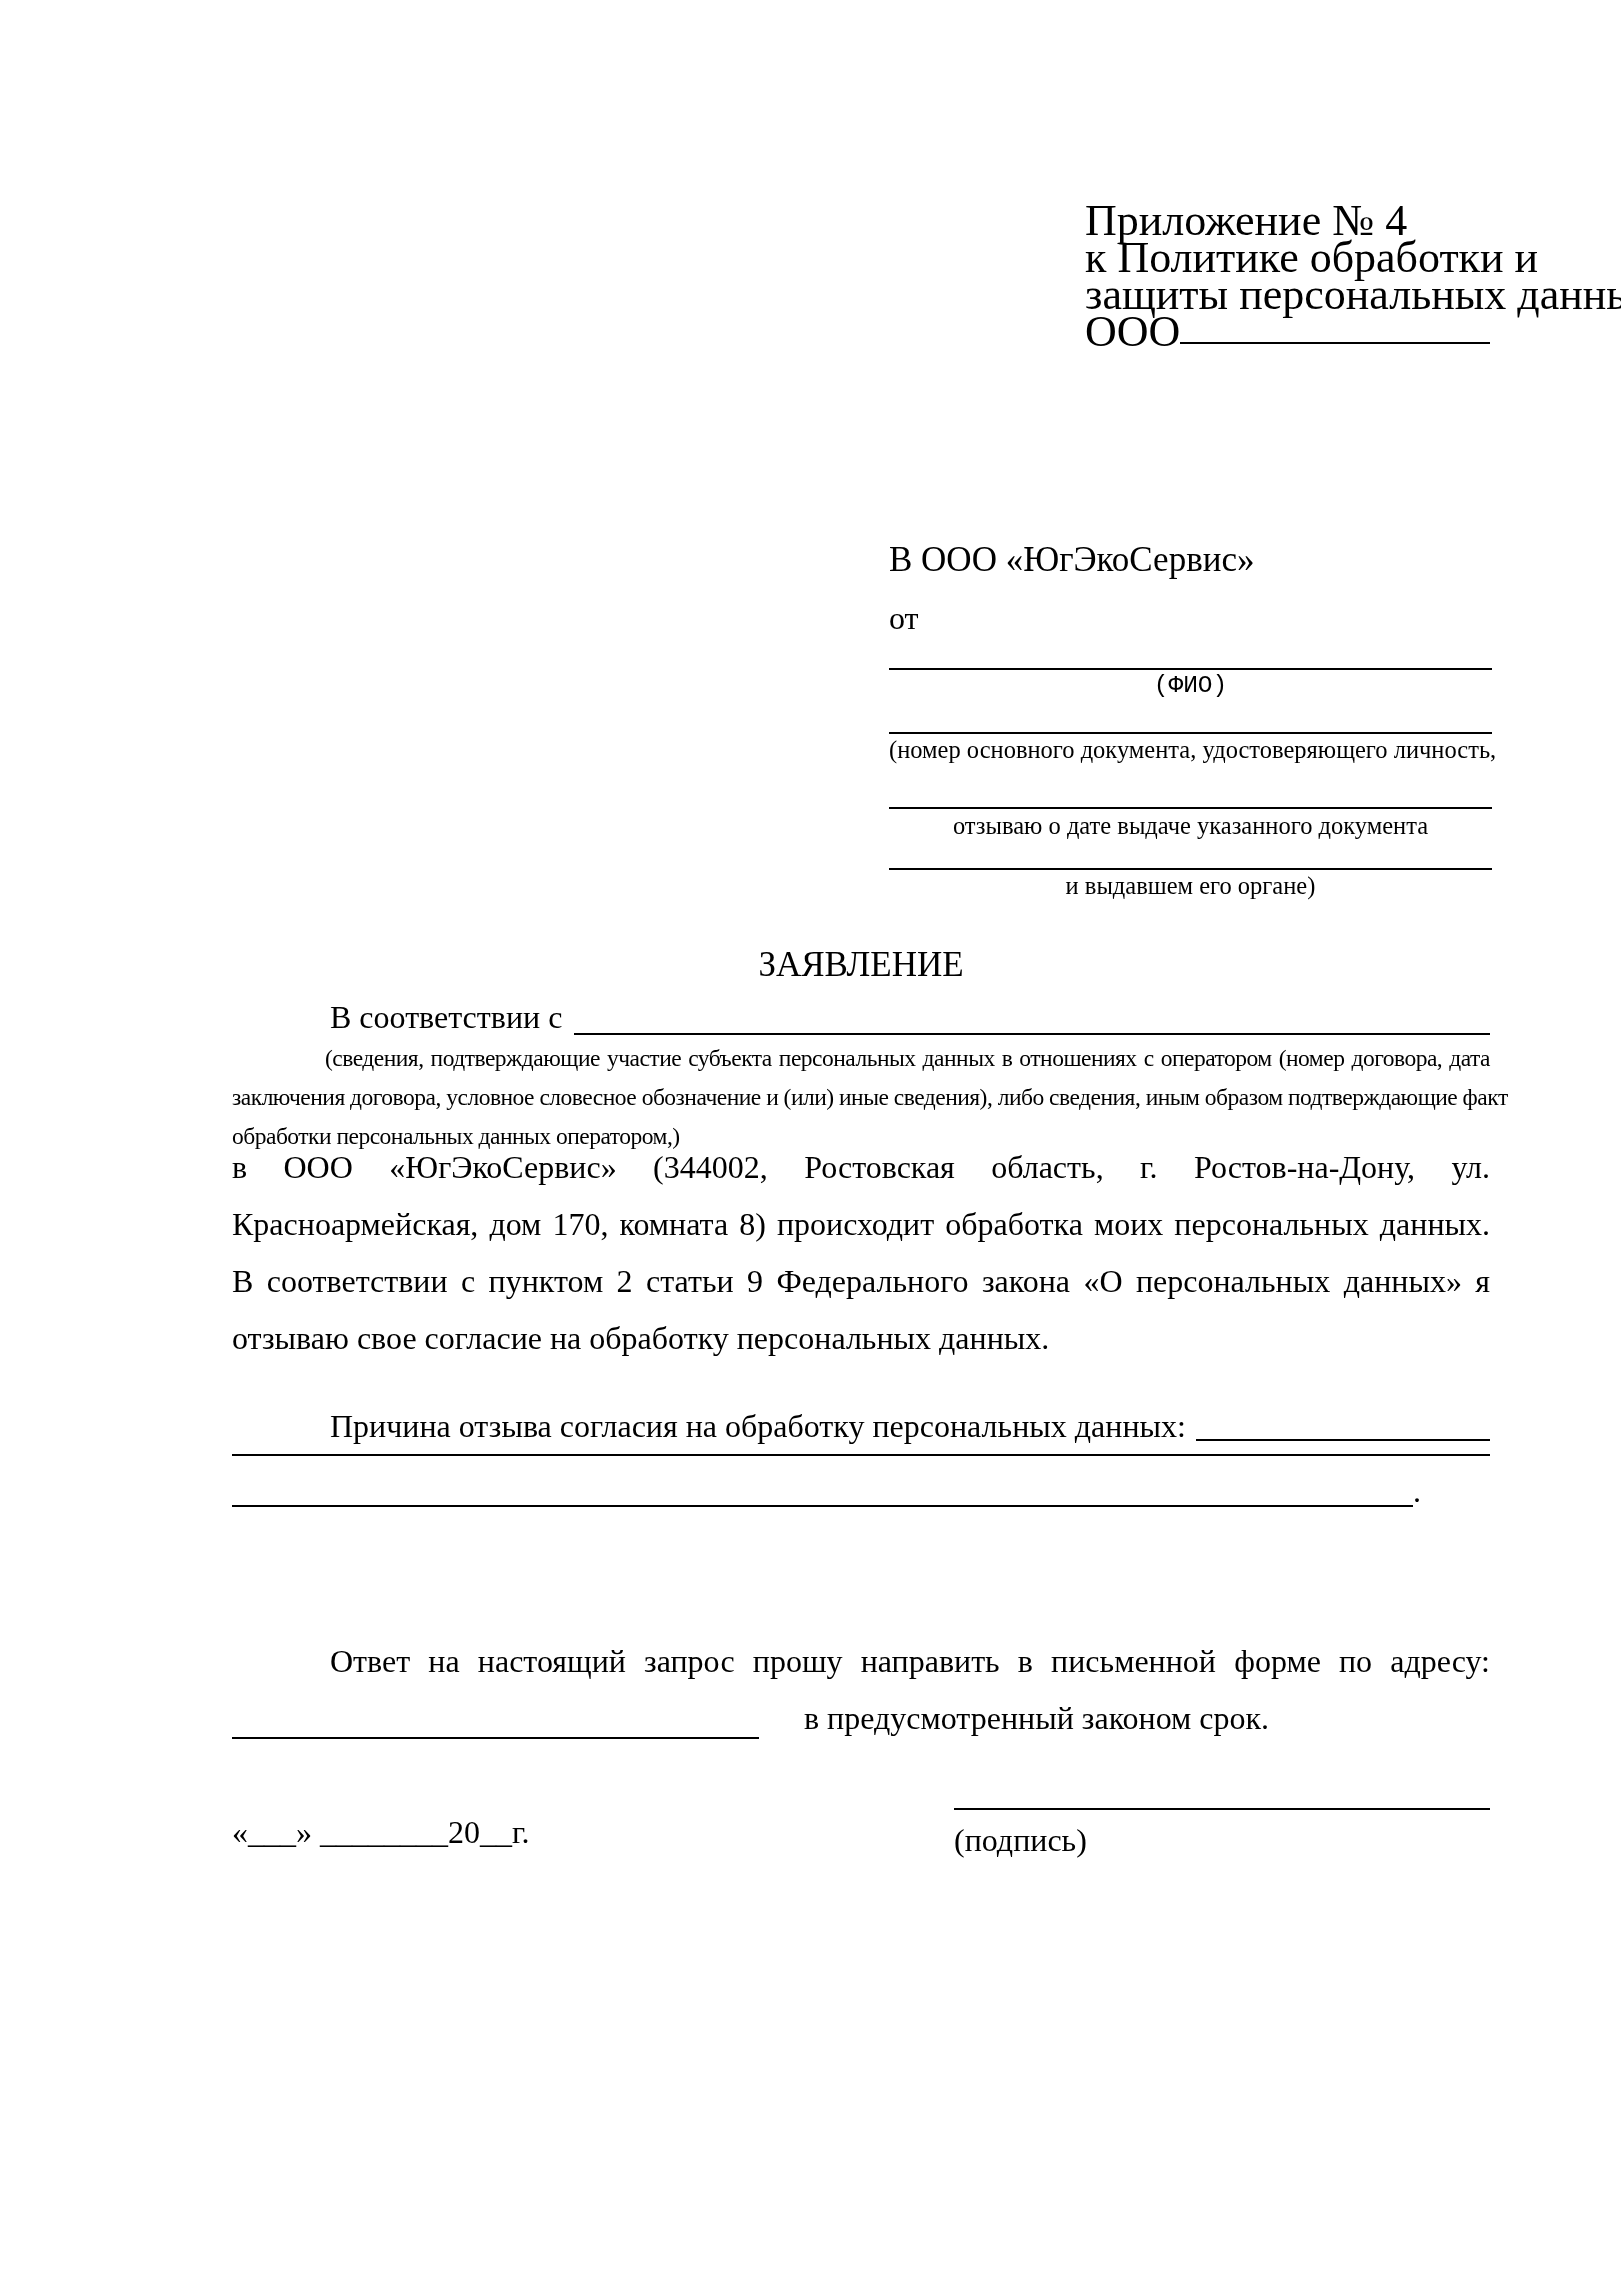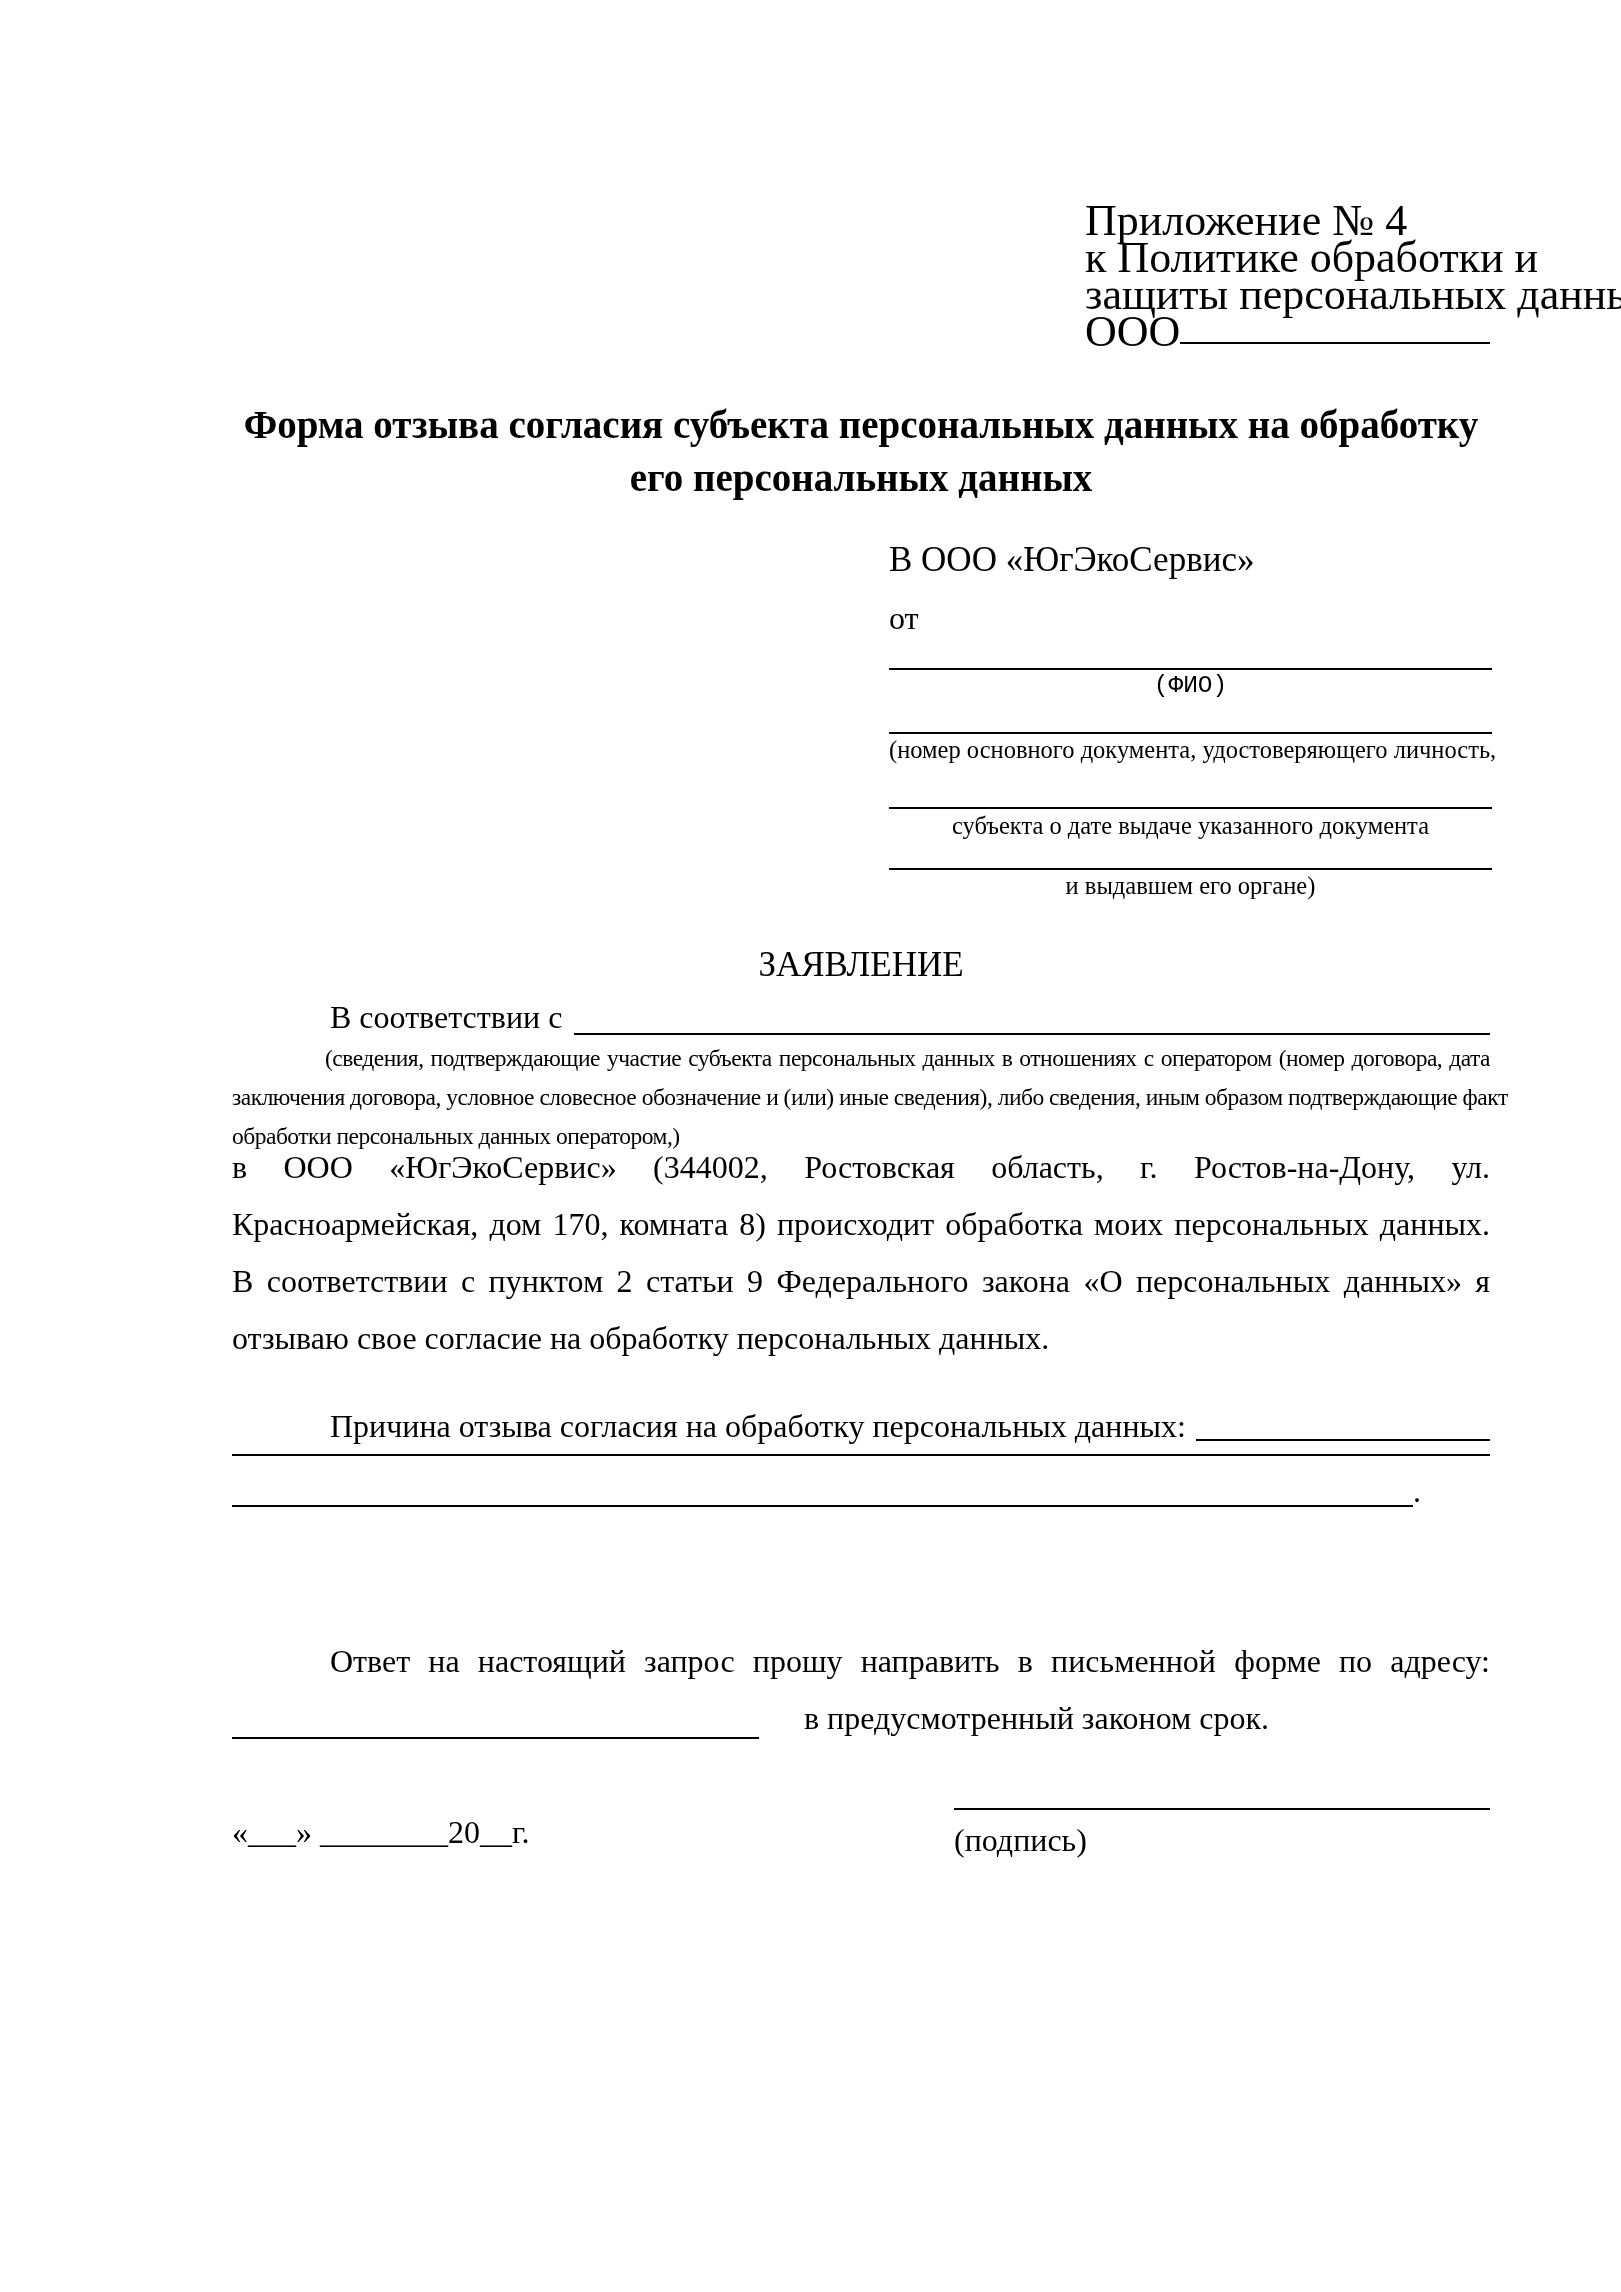--- a/index.html
+++ b/index.html
@@ -36,36 +36,32 @@
   <div class="abs appx" style="left:1085px;top:202px;width:405px;">
     <div class="nw">Приложение № 4</div>
     <div class="nw">к Политике обработки и</div>
     <div class="nw">защиты персональных данных</div>
     <div class="row">
       <span class="nw">ООО</span>
       <span class="fill" style="margin-bottom:5.9px;"></span>
     </div>
   </div>
 
-  <div class="abs bold ctr" style="left:232px;top:398px;width:1258px;font-size:39px;line-height:53px;">
-    <div class="nw">Форма отзыва согласия субъекта персональных данных на обработку</div>
-    <div class="nw">его персональных данных</div>
-  </div>
 
   <div class="abs big nw" style="left:889px;top:540px;">В ООО «ЮгЭкоСервис»</div>
   <div class="abs nw" style="left:889px;top:600px;">от</div>
 
   <div class="abs rule" style="left:889px;top:627px;width:603px;height:41px;"></div>
   <div class="abs cap" style="left:889px;top:672px;width:603px;font-family:Liberation Mono, monospace;">(ФИО)</div>
 
   <div class="abs rule" style="left:889px;top:691px;width:603px;height:41px;"></div>
   <div class="abs cap" style="left:889px;top:736px;width:603px;">(номер основного документа, удостоверяющего личность,</div>
 
   <div class="abs rule" style="left:889px;top:766px;width:603px;height:41px;"></div>
-  <div class="abs cap" style="left:889px;top:812px;width:603px;">субъекта о дате выдаче указанного документа</div>
+  <div class="abs cap" style="left:889px;top:812px;width:603px;">отзываю о дате выдаче указанного документа</div>
 
   <div class="abs rule" style="left:889px;top:827px;width:603px;height:41px;"></div>
   <div class="abs cap" style="left:889px;top:872px;width:603px;">и выдавшем его органе)</div>
 
   <div class="abs big ctr nw" style="left:232px;top:943px;width:1258px;line-height:43px;">ЗАЯВЛЕНИЕ</div>
 
   <div class="abs row ind" style="left:232px;top:996px;width:1160px;height:43px;line-height:43px;">
     <span class="nw" style="padding-right:11.8px;">В соответствии с</span>
     <span class="fill" style="margin-bottom:3.9px;"></span>
   </div>

